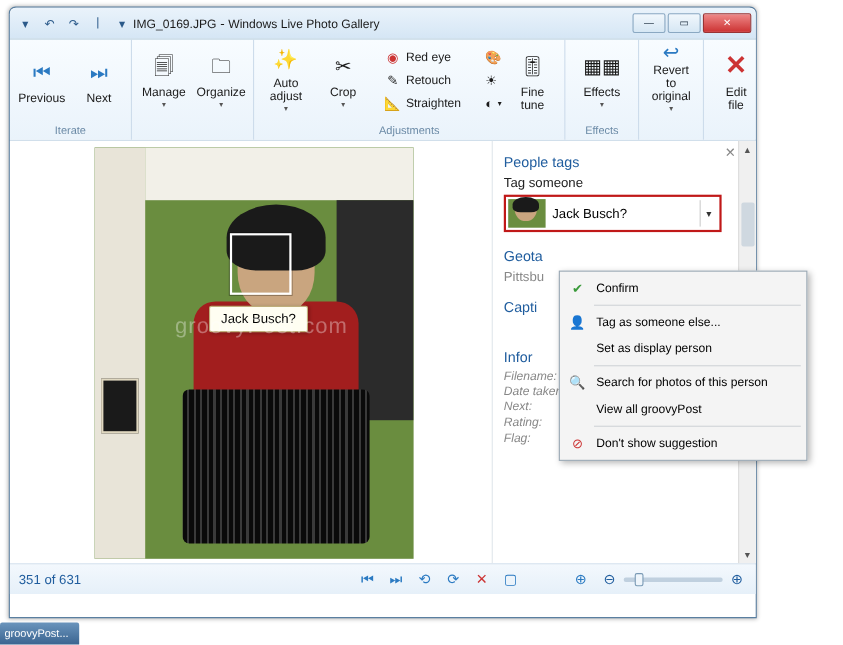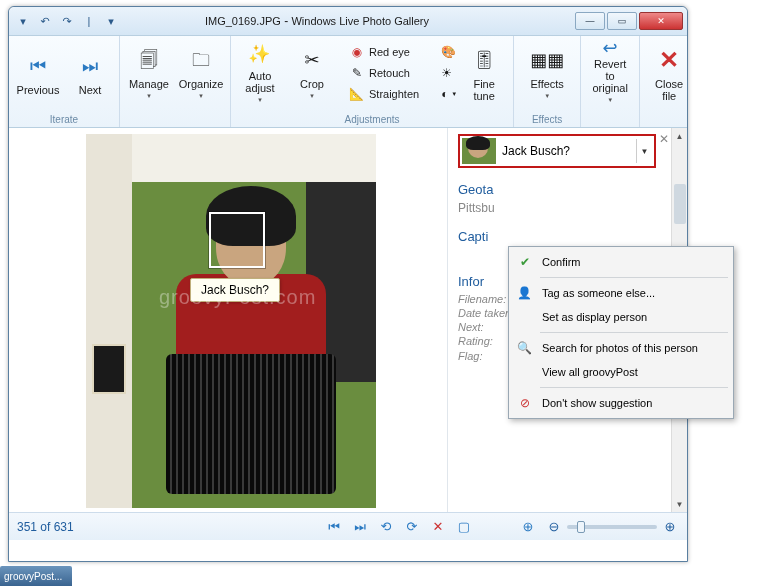--- a/index.html
+++ b/index.html
@@ -3,21 +3,21 @@
 <meta charset="utf-8">
 <style>
 * { box-sizing: border-box; margin: 0; padding: 0; font-family: "Segoe UI", Tahoma, sans-serif; font-size: 11px; }
 body { background: #fff; width: 766px; height: 586px; position: relative; overflow: hidden; }
 
 .window { position: absolute; left: 8px; top: 6px; width: 680px; height: 556px; border: 1px solid #5a7fa0; border-radius: 6px 6px 0 0; background: #fff; box-shadow: 0 0 4px rgba(0,0,0,0.3); overflow: visible; }
 
 .titlebar { height: 28px; background: linear-gradient(#eaf3fb, #d5e6f5); display: flex; align-items: center; padding: 0 4px; border-radius: 6px 6px 0 0; }
 .titlebar .qat { display: flex; gap: 2px; align-items: center; }
 .titlebar .qat .tb-btn { width: 20px; height: 20px; display: flex; align-items: center; justify-content: center; color: #2b5a8a; border-radius: 2px; }
-.titlebar .title { flex: 1; text-align: center; color: #1a1a1a; font-size: 12px; padding-right: 60px; }
+.titlebar .title { flex: 1; text-align: left; color: #1a1a1a; font-size: 12px; padding-right: 60px; }
 .win-controls { display: flex; gap: 0; }
 .win-controls .wc { width: 30px; height: 18px; border: 1px solid #8aa8c2; border-radius: 2px; display: flex; align-items: center; justify-content: center; background: linear-gradient(#f1f7fc,#d6e7f4); margin-left: 2px; font-size: 9px; color: #234; }
 .win-controls .wc.close { background: linear-gradient(#e88,#c33); color: #fff; border-color: #933; width: 44px; }
 
 .ribbon { background: linear-gradient(#f5faff, #e8f2fb); border-bottom: 1px solid #b8cfe0; }
 .tabstrip { height: 24px; display: flex; align-items: flex-end; padding-left: 4px; }
 .app-btn { width: 54px; height: 22px; background: linear-gradient(#3a8dde, #1a5fa8); border-radius: 3px; margin-right: 4px; display: flex; align-items: center; justify-content: center; color: #fff; }
 .app-btn .bars { width: 18px; height: 10px; background: repeating-linear-gradient(#fff 0,#fff 2px,transparent 2px,transparent 4px); }
 .tab { padding: 4px 12px; color: #2b5a8a; cursor: default; }
 .tab.active { background: #fff; border: 1px solid #b8cfe0; border-bottom: 1px solid #fff; border-radius: 3px 3px 0 0; margin-bottom: -1px; }
@@ -201,21 +201,21 @@
 original</span>
               <span class="dd">▾</span>
             </div>
         </div>
         <div class="lbl">&nbsp;</div>
       </div>
       <div class="group" style="border-right:none">
         <div class="btns">
           <div class="rbtn">
               <div class="ic" style="color:#c33;font-size:24px;font-weight:bold">✕</div>
-              <span style="white-space:pre-line">Close
+              <span style="white-space:pre-line">Edit
 file</span>
             </div>
         </div>
         <div class="lbl">&nbsp;</div>
       </div>
     </div>
   </div>
 
   <div class="content">
     <div class="photo-area">
@@ -231,20 +231,22 @@
             <div class="hair"></div>
           </div>
         <div class="face-box"></div>
         <div class="face-tooltip">Jack Busch?</div>
       </div>
       <div class="watermark">groovyPost.com</div>
     </div>
 
     <div class="sidepanel">
       <div class="close-x">✕</div>
+      <h4>People tags</h4>
+      <div class="sub">Tag someone</div>
       <div class="tag-row">
         <div class="thumb">
             <div class="tf"></div>
             <div class="th"></div>
           </div>
         <div class="name">Jack Busch?</div>
         <div class="dd">▼</div>
       </div>
 
       <h4 style="margin-top:14px">Geota</h4>

